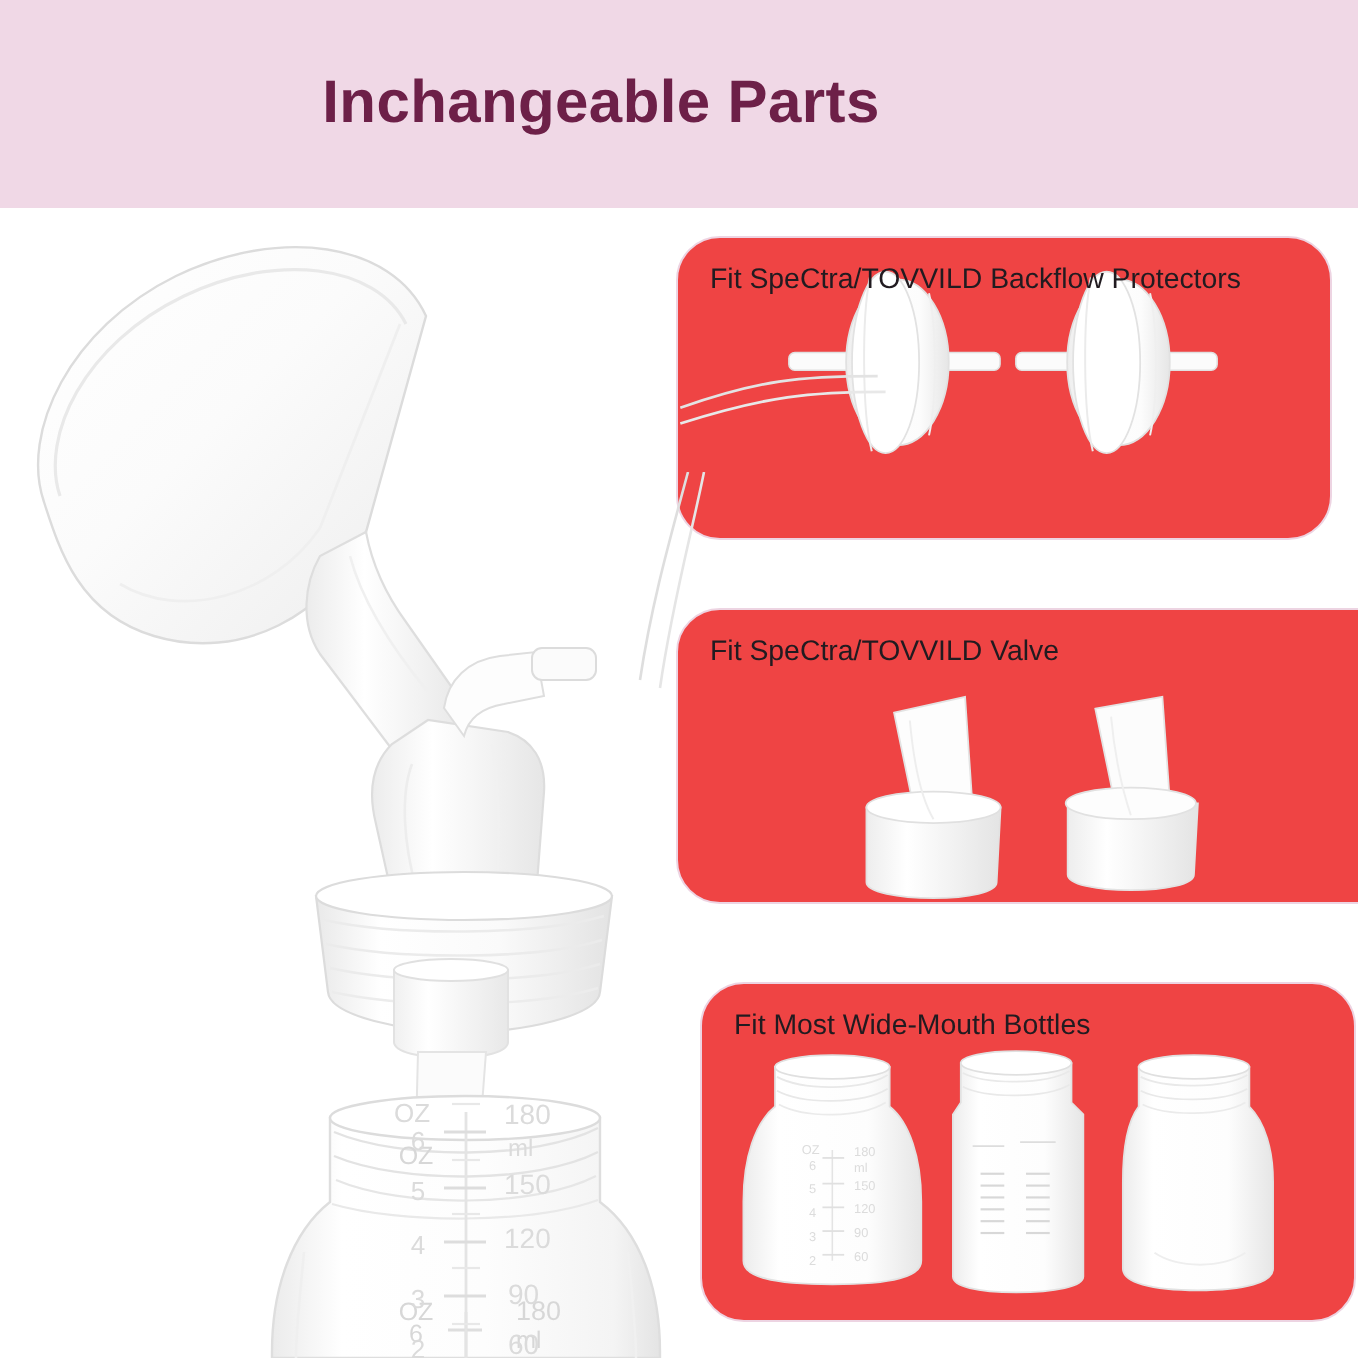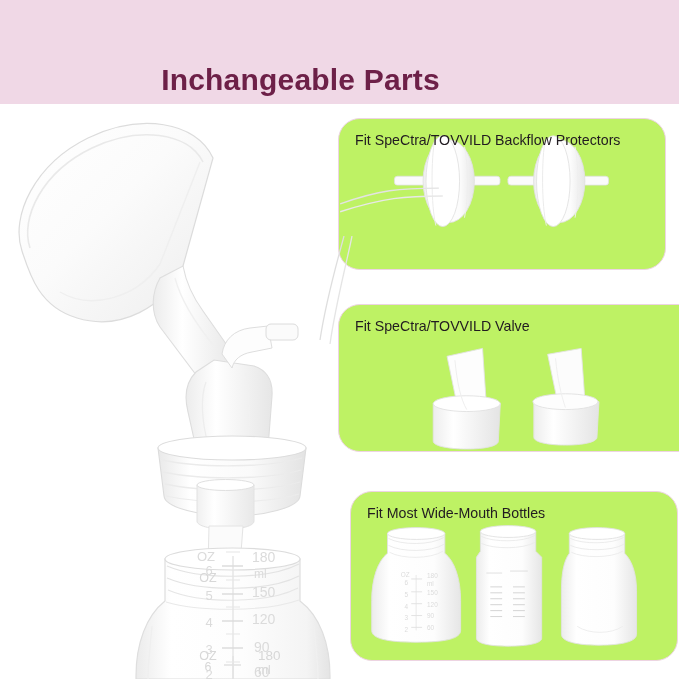--- a/index.html
+++ b/index.html
@@ -32,27 +32,26 @@
     width: 601px;
     height: 104px;
     display: flex;
     align-items: center;
     justify-content: center;
     font-size: 30px;
     font-weight: 700;
     letter-spacing: 0.2px;
     color: #6d2048;
     white-space: pre;
-    margin-top: 28px;
   }
 
   
   .callout {
     position: absolute;
-    background: #bef264;
+    background: #ef4444;
     border: 1px solid #edd4e2;
     border-radius: 22px;
     box-sizing: border-box;
   }
   .callout-label {
     position: absolute;
     left: 16px;
     top: 12px;
     width: 300px;
     font-size: 14.2px;

